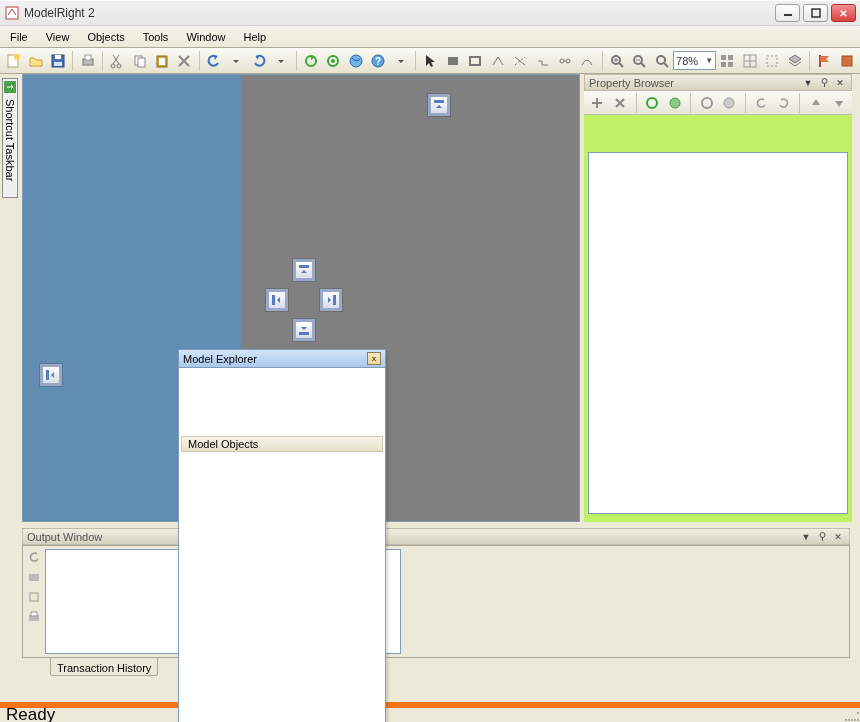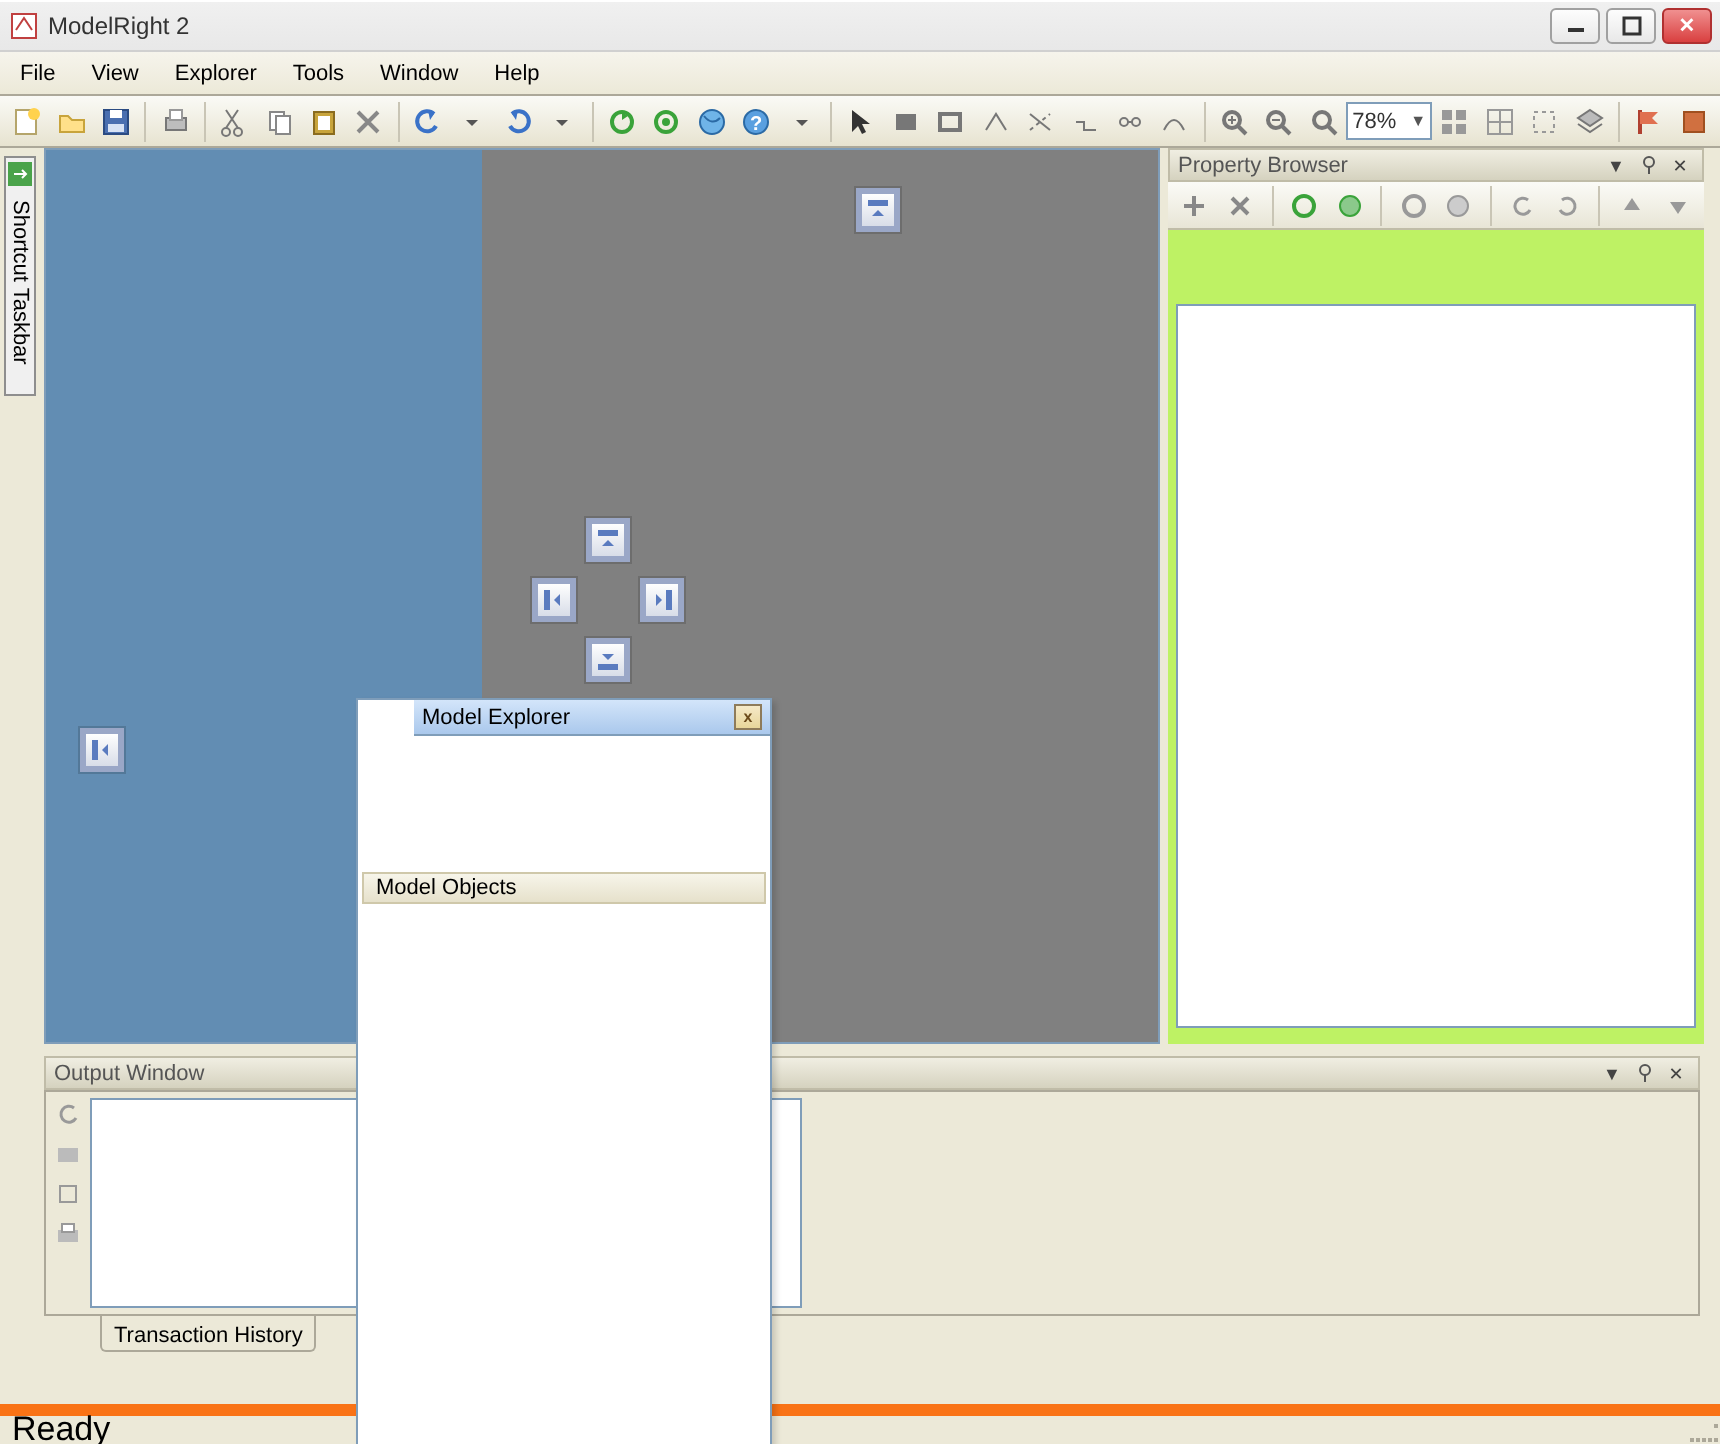--- a/index.html
+++ b/index.html
@@ -241,21 +241,21 @@
   background: #fff;
   border: 1px solid #7f9db9;
   box-shadow: 2px 2px 3px rgba(0,0,0,0.15);
   z-index: 50;
 }
 .floatwin .fhdr {
   height: 18px;
   background: linear-gradient(to bottom,#d3e5fa,#aac8ec);
   border-bottom: 1px solid #7f9db9;
   display: flex; align-items: center;
-  padding: 0 4px; font-size: 11px; margin-left: 28px;
+  padding: 0 4px; font-size: 11px;
 }
 .floatwin .fhdr .title { flex: 1; }
 .headerbtn { width: 14px; height: 13px; border: 1px solid #8e7b5a; background: linear-gradient(#f5e9c8,#e8d69a); display: flex; align-items: center; justify-content: center; font-size: 8px; font-weight: bold; color: #6b4a1a; }
 .section-hdr {
   height: 16px;
   background: linear-gradient(to bottom,#f7f5ea,#e6e1cb);
   border: 1px solid #cfc8aa;
   padding: 0 6px;
   font-size: 11px;
   display: flex; align-items: center;
@@ -299,21 +299,21 @@
       <svg width="10" height="10">
         <rect x="1" y="1" width="8" height="8" fill="none" stroke="#333" stroke-width="1.5"></rect>
       </svg>
     </div>
   <div class="winbtn close">✕</div>
 </div>
 
 <div class="menubar">
   <span class="menuitem">File</span>
   <span class="menuitem">View</span>
-  <span class="menuitem">Explorer</span>
+  <span class="menuitem">Objects</span>
   <span class="menuitem">Tools</span>
   <span class="menuitem">Window</span>
   <span class="menuitem">Help</span>
 </div>
 
 <div class="toolbar">
   <div class="tbtn">
       <svg width="16" height="16">
         <rect x="3" y="2" width="10" height="12" fill="#fff" stroke="#b5a56b"></rect>
         <circle cx="12" cy="4" r="3" fill="#ffd24d"></circle>

